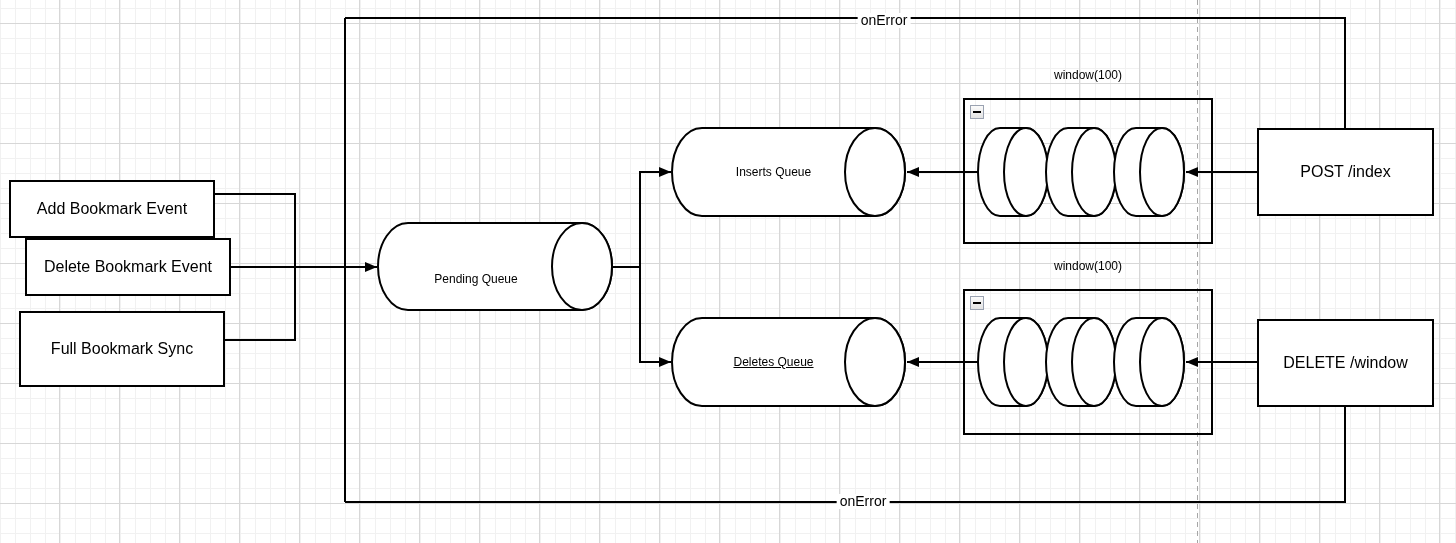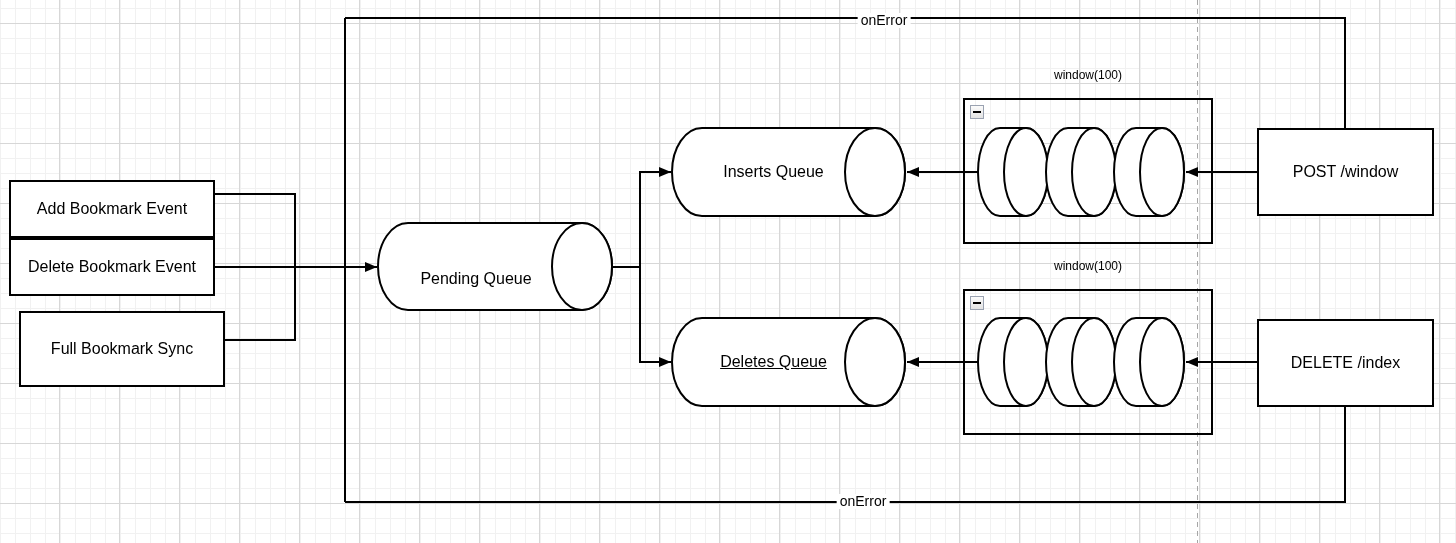--- a/index.html
+++ b/index.html
@@ -71,21 +71,21 @@
   .collapse-btn .minus-bar {
     width: 8px;
     height: 2px;
     background: #000;
   }
   .shape-label {
     position: absolute;
     display: flex;
     align-items: center;
     justify-content: center;
-    font-size: 16px;
+    font-size: 12px;
     text-align: center;
     z-index: 5;
     pointer-events: none;
   }
   .window-label {
     position: absolute;
     display: flex;
     align-items: center;
     justify-content: center;
     font-size: 12px;
@@ -164,21 +164,21 @@
       <path d="M1068,318 A22,44 0 0 0 1068,406 L1094,406 A22,44 0 0 0 1094,318 Z" fill="#fff" stroke="#000" stroke-width="2"></path>
       <ellipse cx="1094" cy="362" rx="22" ry="44" fill="#fff" stroke="#000" stroke-width="2"></ellipse>
       <path d="M1136,318 A22,44 0 0 0 1136,406 L1162,406 A22,44 0 0 0 1162,318 Z" fill="#fff" stroke="#000" stroke-width="2"></path>
       <ellipse cx="1162" cy="362" rx="22" ry="44" fill="#fff" stroke="#000" stroke-width="2"></ellipse>
     </g>
   </svg>
 
   <div class="node-box" style="left:9px; top:164px; width:206px; height:58px;margin-top:16px;">
     <span>Add Bookmark Event</span>
   </div>
-  <div class="node-box" style="left:9px; top:238px; width:206px; height:58px;">
+  <div class="node-box" style="left:25px; top:238px; width:206px; height:58px;">
     <span>Delete Bookmark Event</span>
   </div>
   <div class="node-box" style="left:19px; top:311px; width:206px; height:76px;">
     <span>Full Bookmark Sync</span>
   </div>
 
   <div class="shape-label" style="left:374px; top:223px; width:204px; height:112px;">Pending Queue</div>
   <div class="shape-label" style="left:672px; top:128px; width:203px; height:88px;">Inserts Queue</div>
   <div class="shape-label" style="left:672px; top:318px; width:203px; height:88px;text-decoration:underline;">Deletes Queue</div>
 
@@ -190,22 +190,22 @@
   </div>
 
   <div class="window-label" style="left:963px; top:255px; width:250px; height:22px;">window(100)</div>
   <div class="group-box" style="left:963px; top:289px; width:250px; height:146px;">
     <div class="collapse-btn">
       <div class="minus-bar"></div>
     </div>
   </div>
 
   <div class="node-box" style="left:1257px; top:128px; width:177px; height:88px;">
-    <span>POST /window</span>
+    <span>POST /index</span>
   </div>
   <div class="node-box" style="left:1257px; top:319px; width:177px; height:88px;">
-    <span>DELETE /index</span>
+    <span>DELETE /window</span>
   </div>
 
   <div class="edge-label" style="left:884px; top:13px;">onError</div>
   <div class="edge-label" style="left:863px; top:494px;">onError</div>
 
 </div>
 
 </body></html>

